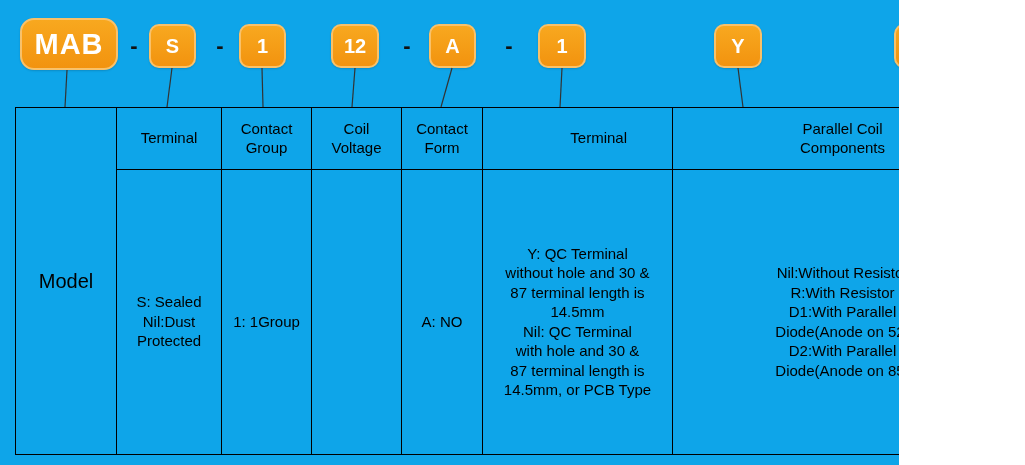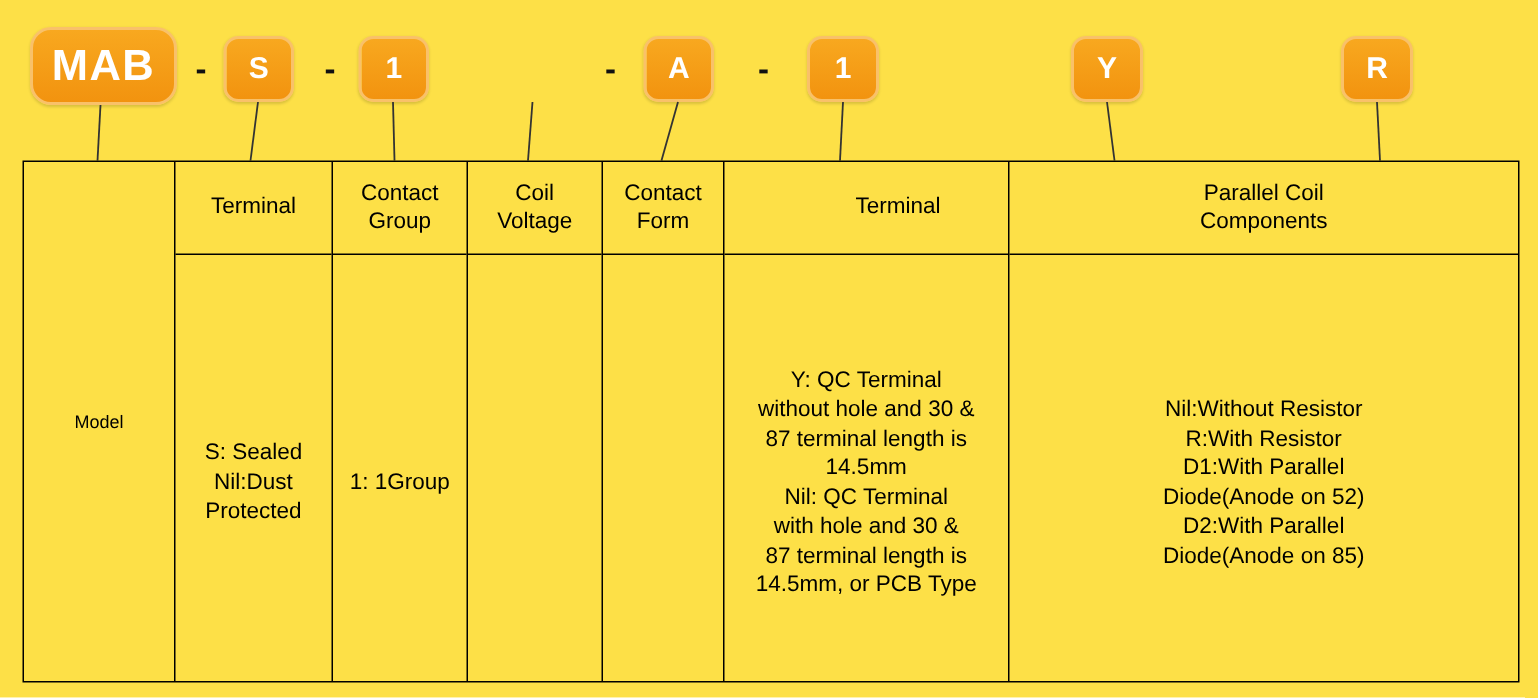--- a/index.html
+++ b/index.html
@@ -1,19 +1,19 @@
 <!DOCTYPE html>
 <html><head>
 <meta charset="utf-8">
 <style>
   html,body{margin:0;padding:0;background:#ffffff;}
   .stage{
     position:relative;
-    width:1025px;height:465px;
-    background:#fde047;
+    width:899px;height:465px;
+    background:#0ea5e9;
     font-family:"Liberation Sans", sans-serif;
     color:#000;
     overflow:hidden;
   }
   
   .badge{
     position:absolute;
     display:flex;align-items:center;justify-content:center;
     background:linear-gradient(#f8a81f,#f2930f);
     border:2px solid #f9c169;
@@ -90,32 +90,33 @@
   .hdr.right{justify-content:flex-end;padding-right:45px;text-align:right;}
   .body{
     flex:1;
     display:flex;align-items:center;justify-content:center;
     text-align:center;
     white-space:pre-line;
     line-height:1.3;
     padding:25px 2px 6px 2px;
     box-sizing:border-box;
   }
-  .model-label{font-size:12px;}
+  .model-label{font-size:20px;}
 </style>
 </head>
 <body>
 
 <div class="stage">
 
   <div class="badge large seg-mab">MAB</div>
   <div class="dash seg-d1">-</div>
   <div class="badge seg-s">S</div>
   <div class="dash seg-d2">-</div>
   <div class="badge seg-1">1</div>
+  <div class="badge seg-12">12</div>
   <div class="dash seg-d3">-</div>
   <div class="badge seg-a">A</div>
   <div class="dash seg-d4">-</div>
   <div class="badge seg-1b">1</div>
   <div class="badge seg-y">Y</div>
   <div class="badge seg-r">R</div>
 
   <svg class="connectors" viewBox="0 0 1025 465" xmlns="http://www.w3.org/2000/svg">
     <line x1="67" y1="70" x2="65" y2="107" stroke="#333" stroke-width="1.2"></line>
     <line x1="172" y1="68" x2="167" y2="107" stroke="#333" stroke-width="1.2"></line>
@@ -147,20 +148,21 @@
     </div>
 
     <div class="col c2">
       <div class="hdr">Coil
 Voltage</div>
     </div>
 
     <div class="col c3">
       <div class="hdr">Contact
 Form</div>
+      <div class="body">A: NO</div>
     </div>
 
 
     <div class="col c5">
       <div class="hdr right">Terminal</div>
       <div class="body">Y:  QC Terminal
 without hole and 30 &amp;
 87 terminal length is
 14.5mm
 Nil:  QC Terminal

